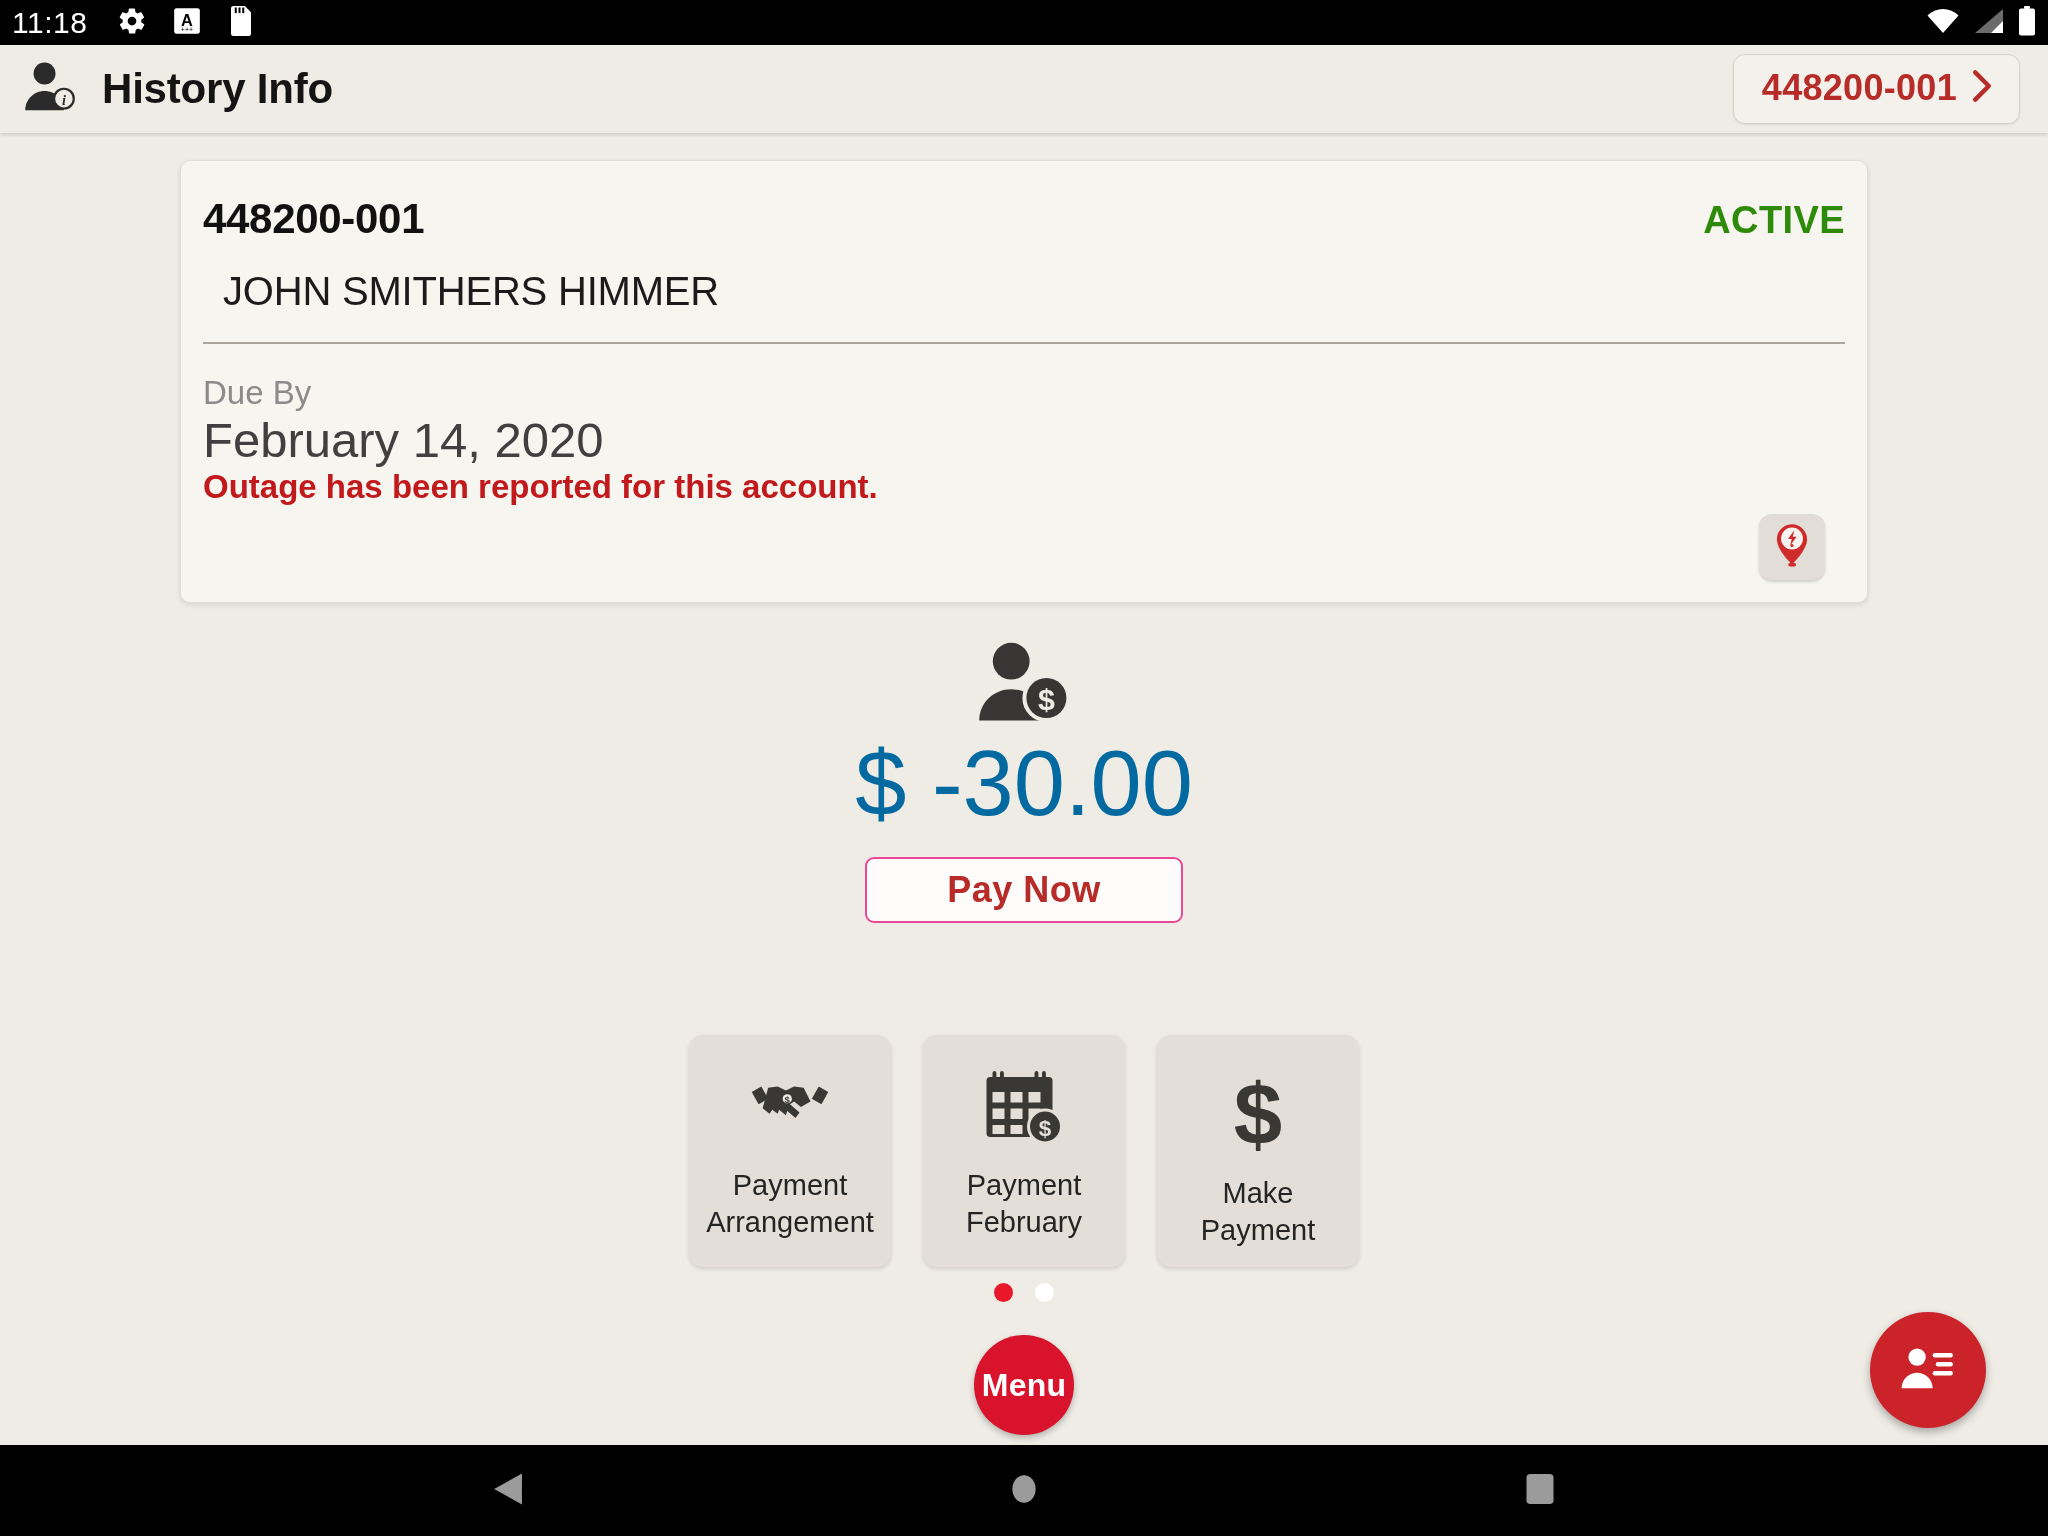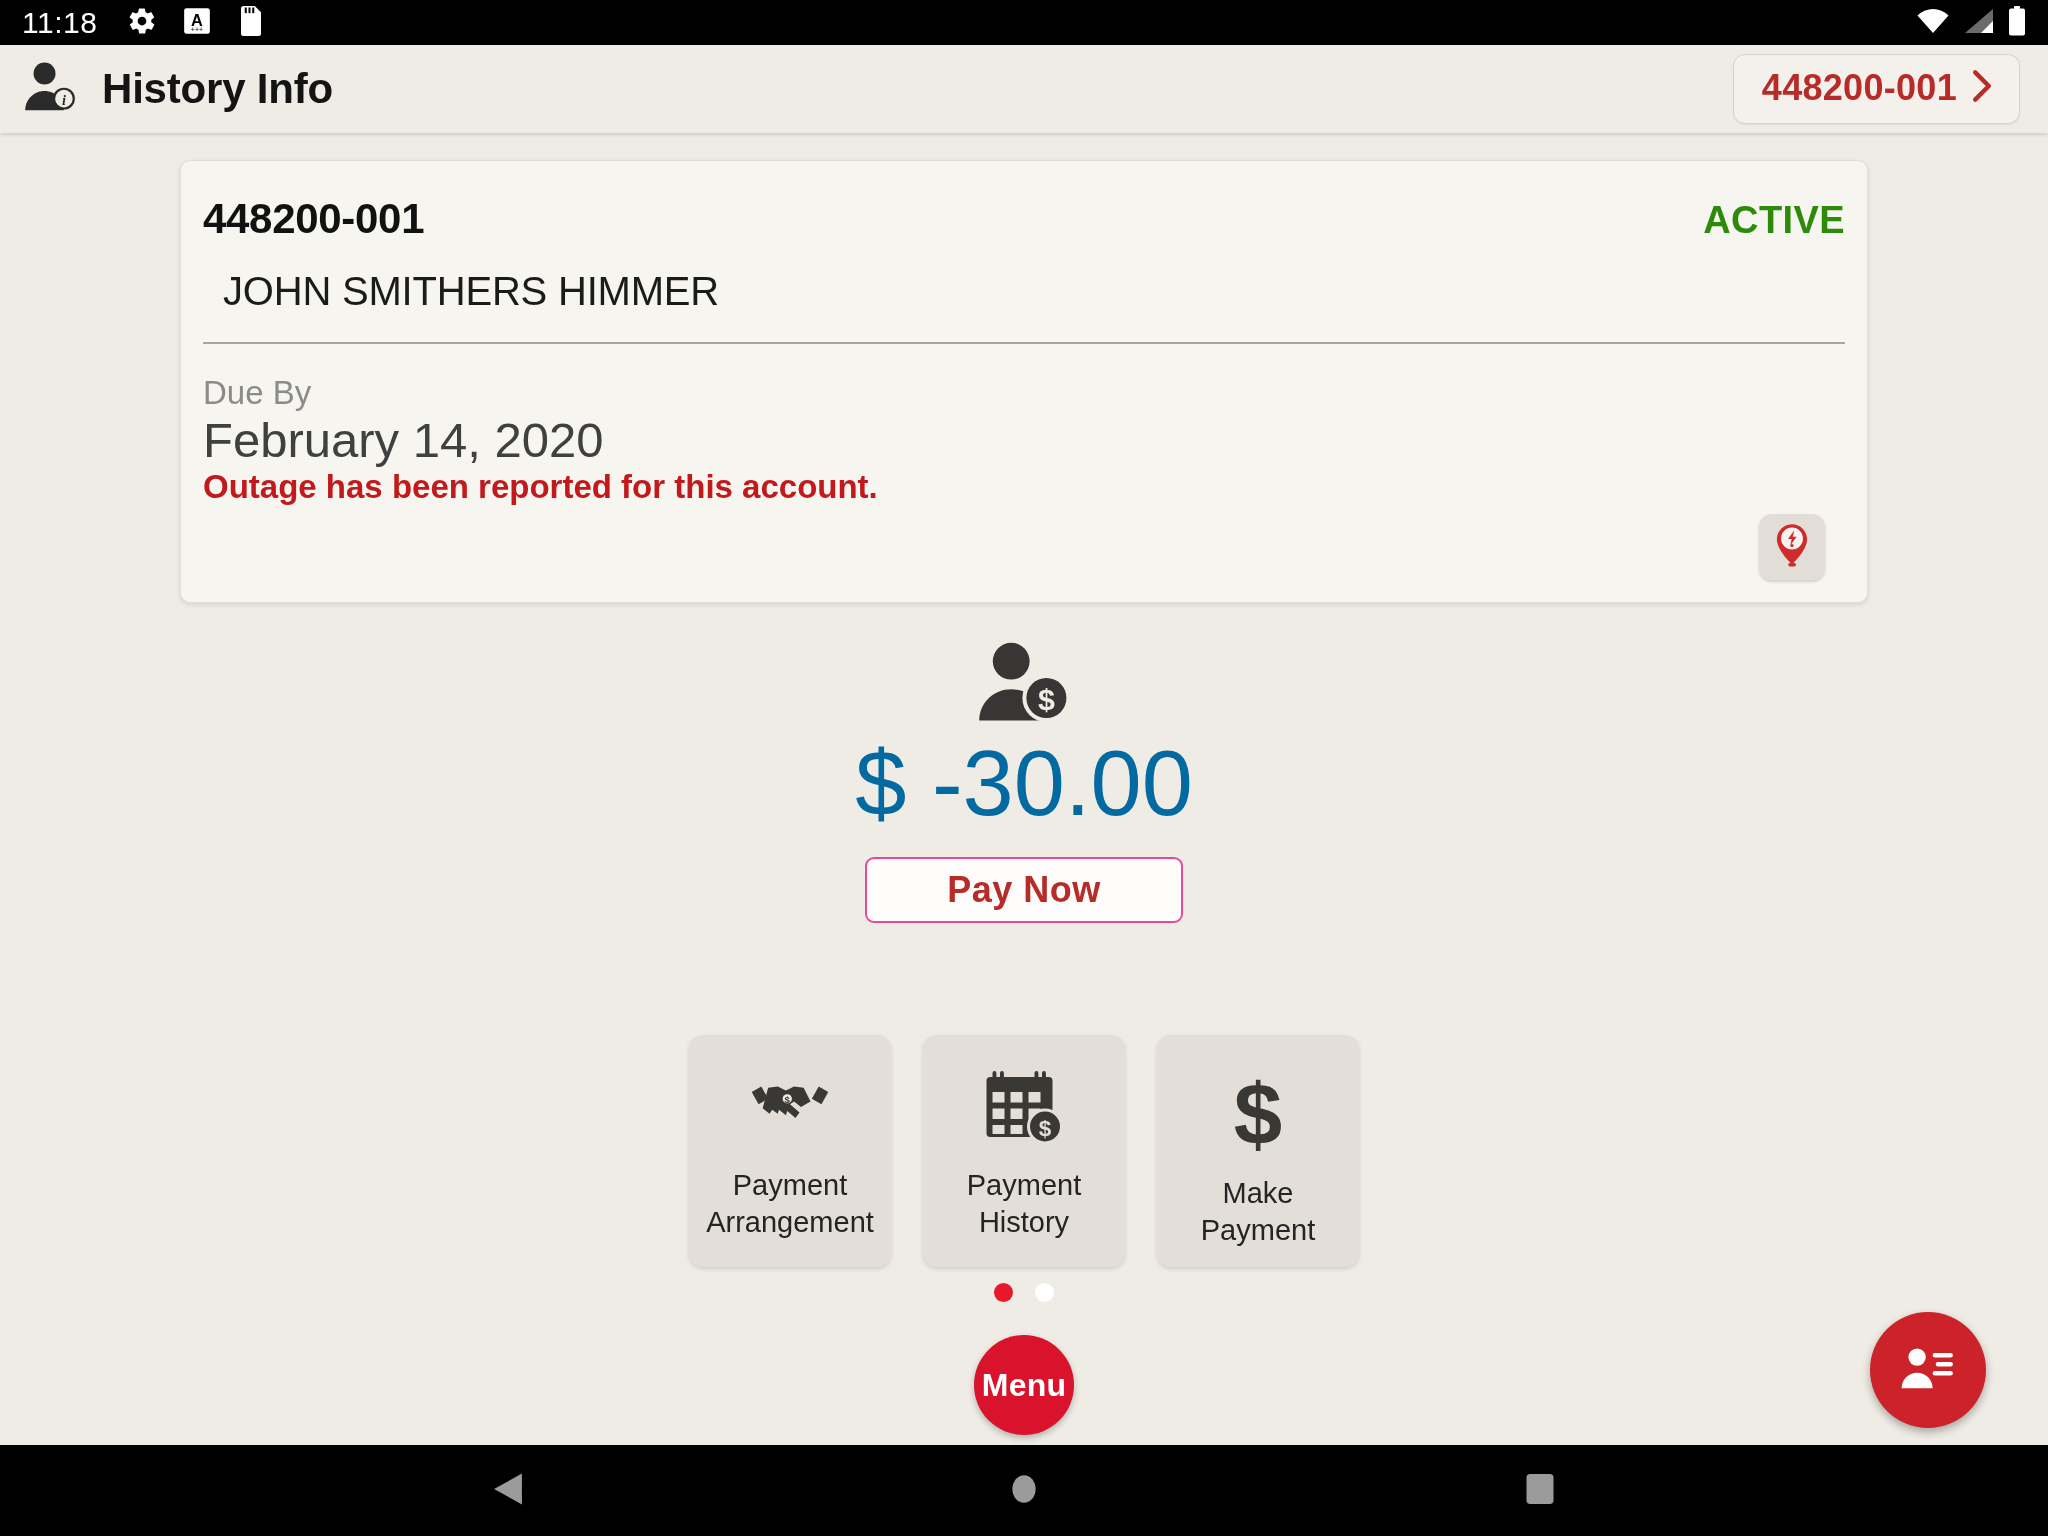--- a/index.html
+++ b/index.html
@@ -14,21 +14,21 @@
     width:2048px; height:1536px;
     background:#efece6;
   }
 
   
   #statusbar {
     position:absolute; top:0; left:0;
     width:2048px; height:45px;
     background:#000;
     display:flex; align-items:center;
-    padding:0 22px;
+    padding:0 12px;
   }
   #statusbar .clock {
     color:#fff; font-size:30px; font-weight:400;
     letter-spacing:0.5px; margin-right:30px;
   }
   #statusbar .sb-icons-left { display:flex; align-items:center; gap:26px; }
   #statusbar .sb-icons-right {
     margin-left:auto; display:flex; align-items:center; gap:14px;
   }
   .sb-ico { display:block; }
@@ -330,21 +330,21 @@
           <rect x="29" y="26" width="8" height="7" fill="#e3ded8"></rect>
           <rect x="5" y="37" width="8" height="6" fill="#e3ded8"></rect>
           <rect x="17" y="37" width="8" height="6" fill="#e3ded8"></rect>
           <circle cx="40" cy="38" r="12" fill="#e3ded8"></circle>
           <circle cx="40" cy="38" r="10" fill="#3a3835"></circle>
           <text x="40" y="44" font-family="Liberation Sans, sans-serif" font-size="15" font-weight="700" fill="#e3ded8" text-anchor="middle">$</text>
         </svg>
       </span>
       <span class="tile-label">
         <span>Payment</span><br>
-        <span>History</span>
+        <span>February</span>
       </span>
     </div>
 
     <div class="tile">
       <span class="tile-ico">
         <svg width="60" height="84" viewBox="0 0 40 56">
           <text x="20" y="48" font-family="Liberation Sans, sans-serif" font-size="58" font-weight="700" fill="#3a3835" text-anchor="middle">$</text>
         </svg>
       </span>
       <span class="tile-label">Make Payment</span>

